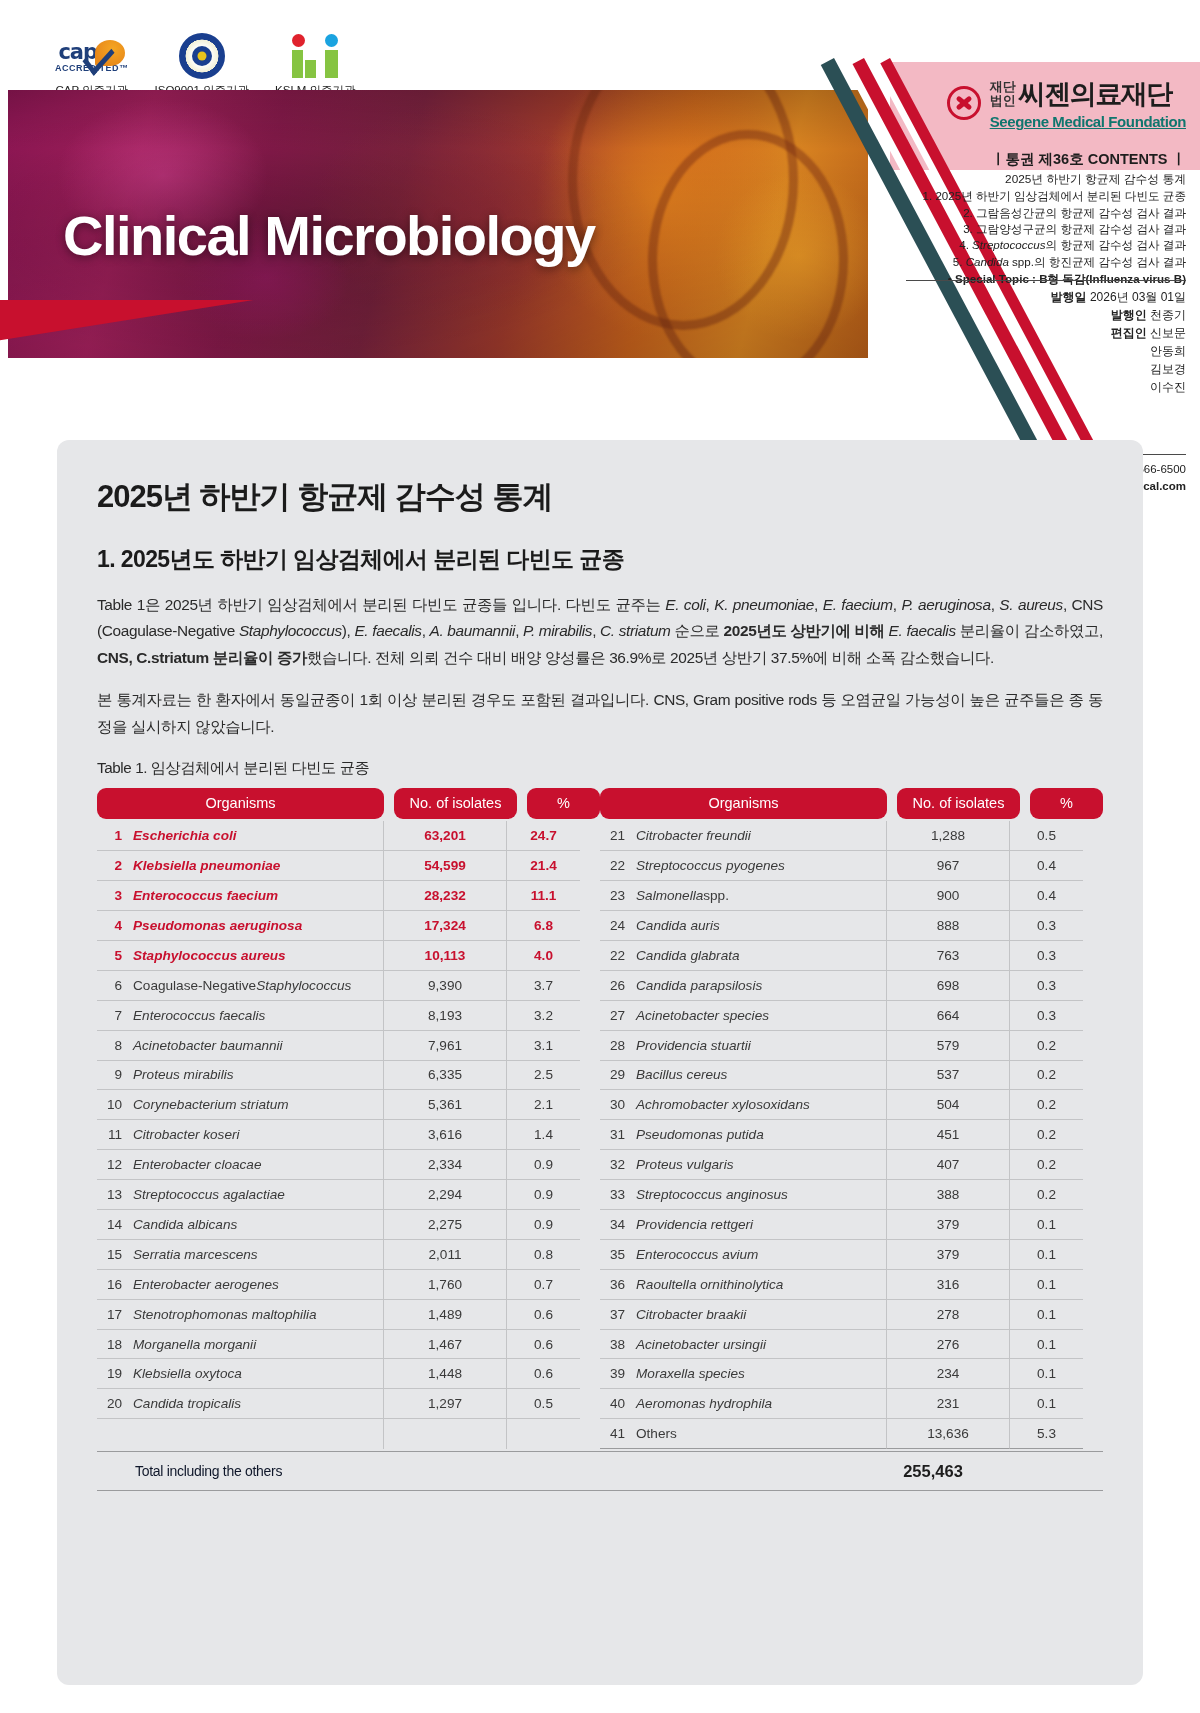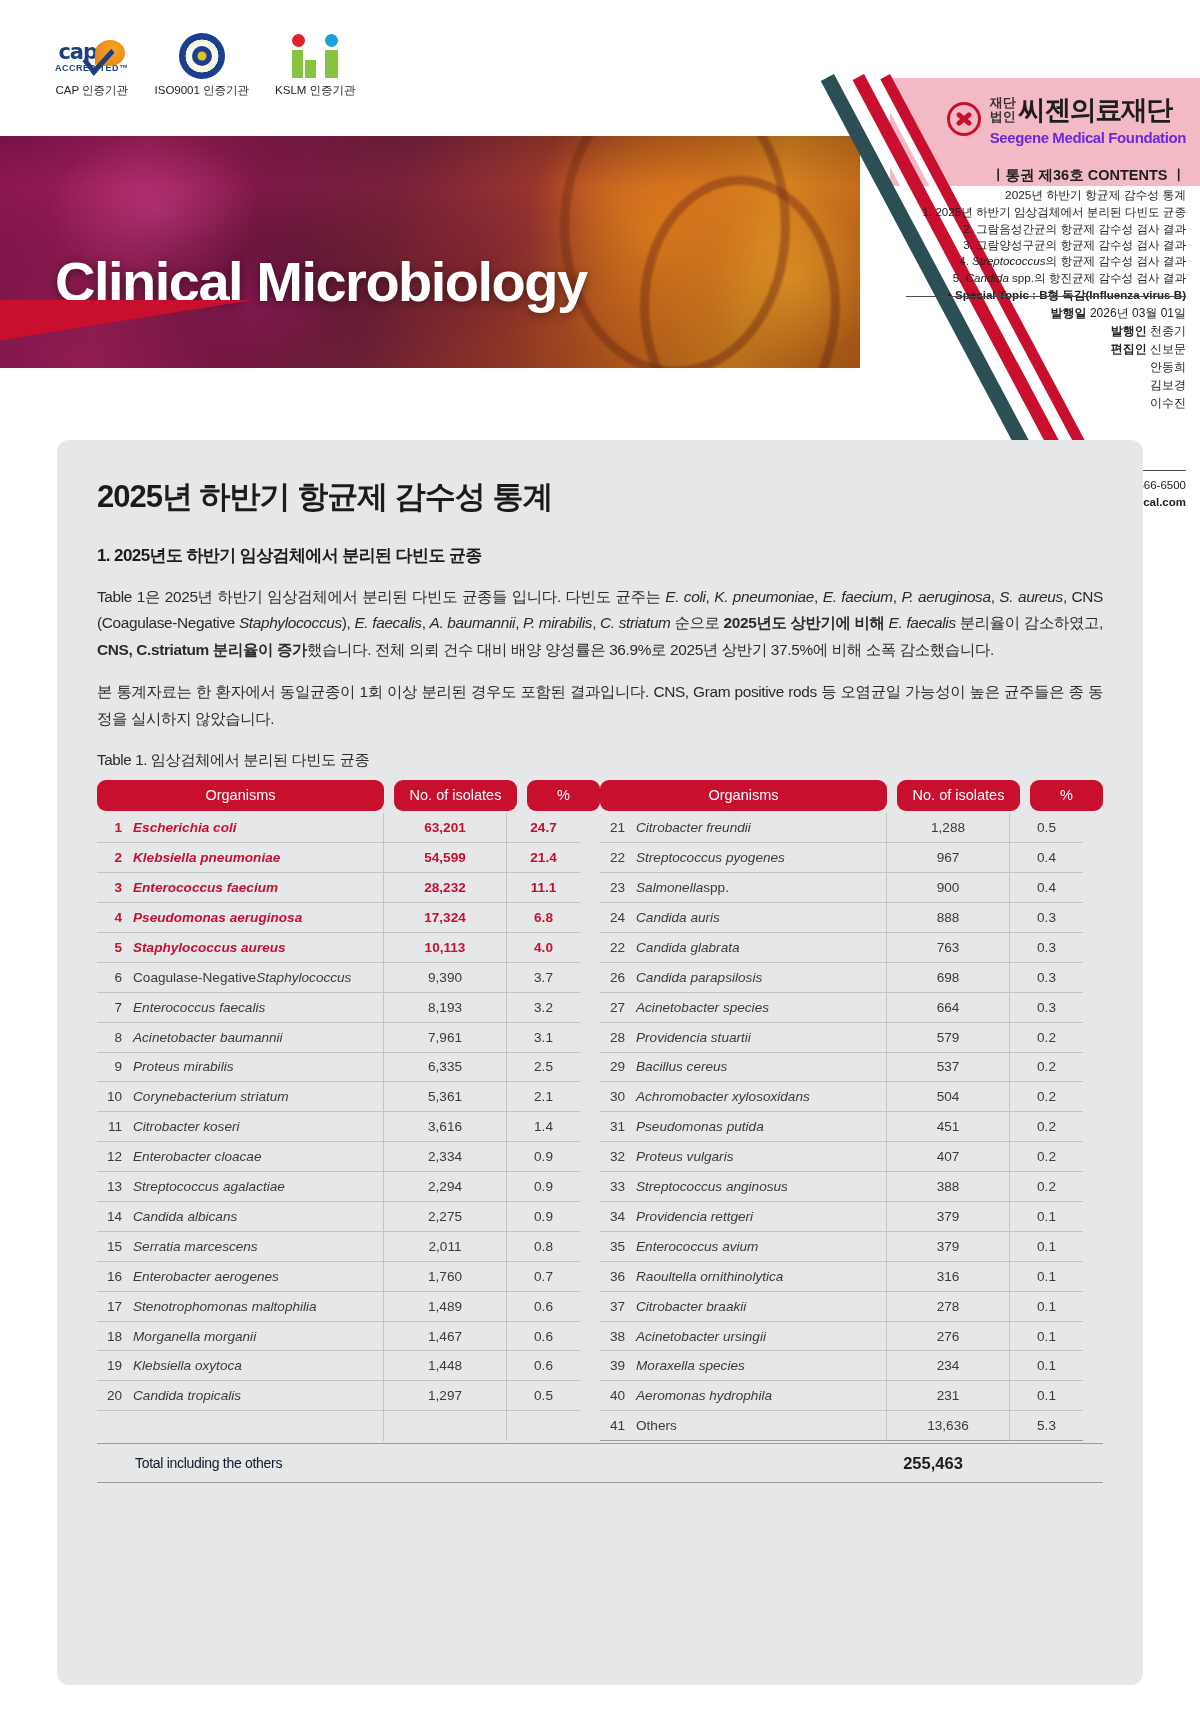--- a/index.html
+++ b/index.html
@@ -61,23 +61,22 @@
   .kslm-mark .bar-m { position: absolute; left: 16px; top: 26px; width: 11px; height: 18px;
     background: #86c442; }
   .kslm-mark .bar-r { position: absolute; right: 3px; top: 16px; width: 13px; height: 28px;
     background: #86c442; }
   .accred-label {
     font-size: 11.5px; color: #222; margin-top: 4px; white-space: nowrap;
   }
 
   
   .hero {
-    position: absolute; left: 0; top: 90px; width: 860px; height: 232px;
+    position: absolute; left: 8px; top: 90px; width: 860px; height: 268px;
     overflow: hidden;
-    margin-top: 46px;
   }
   .hero-img {
     position: absolute; inset: 0;
     background:
       radial-gradient(ellipse 150px 110px at 18% 32%, rgba(210,60,140,.75) 0%, rgba(140,20,90,0) 70%),
       radial-gradient(ellipse 120px 90px at 30% 70%, rgba(170,30,110,.7) 0%, rgba(120,10,70,0) 70%),
       radial-gradient(ellipse 200px 150px at 52% 45%, rgba(150,40,60,.65) 0%, rgba(90,20,40,0) 72%),
       radial-gradient(ellipse 180px 200px at 76% 40%, rgba(225,130,30,.8) 0%, rgba(170,70,20,0) 70%),
       radial-gradient(ellipse 120px 120px at 92% 62%, rgba(240,160,40,.7) 0%, rgba(180,90,20,0) 70%),
       linear-gradient(105deg, #8e1654 0%, #a8215f 16%, #8c1b4e 30%, #7d2340 45%,
@@ -110,21 +109,21 @@
   .ribbon {
     position: absolute; height: 300px; width: 46px;
     transform: rotate(-30deg); transform-origin: top left;
   }
   .r1 { background: #ffffff; left: -40px; top: -40px; width: 900px; height: 60px;
         transform: rotate(-9deg); transform-origin: left top; }
   .r2 { background: #c8102e; left: -40px; top: 6px; width: 900px; height: 40px;
         transform: rotate(-9deg); transform-origin: left top; }
 
   
-  .rpanel { position: absolute; left: 800px; top: 78px; width: 400px; height: 285px; }
+  .rpanel { position: absolute; left: 800px; top: 62px; width: 400px; height: 285px; }
   .rpanel-bg {
     position: absolute; right: 0; top: 0; width: 310px; height: 108px;
     background: #f3b9c4;
   }
   .rpanel-stripe {
     position: absolute; width: 520px; height: 15px; transform-origin: left top;
     transform: rotate(62deg);
   }
   .s-dark { background: #2b4f55; left: 34px; top: -4px; }
   .s-white1 { background: #ffffff; left: 52px; top: -4px; width: 520px; height: 10px; }
@@ -143,21 +142,21 @@
   .logo-circle::before, .logo-circle::after {
     content: ""; position: absolute; left: 50%; top: 50%; width: 18px; height: 5px;
     background: #c8102e; border-radius: 3px;
   }
   .logo-circle::before { transform: translate(-50%,-50%) rotate(40deg); }
   .logo-circle::after  { transform: translate(-50%,-50%) rotate(-40deg); }
   .logo-text { text-align: left; }
   .logo-kr { display: flex; align-items: center; gap: 3px; }
   .logo-jaedan { font-size: 13px; font-weight: bold; color: #333; line-height: 1.05; }
   .logo-main { font-size: 27px; font-weight: bold; color: #1d1d1d; letter-spacing: -1.5px; }
-  .logo-en { font-size: 15px; font-weight: bold; color: #6d28d9; letter-spacing: -.4px; margin-top: 1px; }
+  .logo-en { font-size: 15px; font-weight: bold; color: #0f766e; letter-spacing: -.4px; margin-top: 1px; text-decoration: underline; }
 
   .contents {
     position: absolute; right: 14px; top: 88px; width: 280px;
     text-align: right; color: #1d1d1d;
   }
   .contents-title { font-size: 14.5px; font-weight: bold; margin-bottom: 2px; }
   .contents li { list-style: none; font-size: 11.6px; line-height: 1.42; color: #222; }
   .contents li .it { font-style: italic; }
   .contents li.special { font-weight: bold; font-size: 11.6px; margin-top: 1px; }
 
@@ -178,21 +177,21 @@
   .card {
     position: absolute; left: 57px; top: 440px; width: 1086px; height: 1245px;
     background: #e6e7e9; border-radius: 12px;
   }
   .card-inner { padding: 36px 40px 0 40px; }
   .doc-title {
     font-size: 31px; font-weight: bold; color: #1b1b1b; letter-spacing: -1px;
     margin-bottom: 26px;
   }
   .sec-title {
-    font-size: 17px; font-weight: bold; color: #1b1b1b;
+    font-size: 23px; font-weight: bold; color: #1b1b1b;
     letter-spacing: -.6px; margin-bottom: 17px;
   }
   .para {
     font-size: 15.4px; line-height: 1.72; color: #2a2a2a;
     letter-spacing: -.35px; margin-bottom: 16px; text-align: justify;
   }
   .para .it { font-style: italic; }
   .para .bd { font-weight: bold; }
   .table-cap {
     font-size: 15.2px; color: #2a2a2a; letter-spacing: -.4px;

